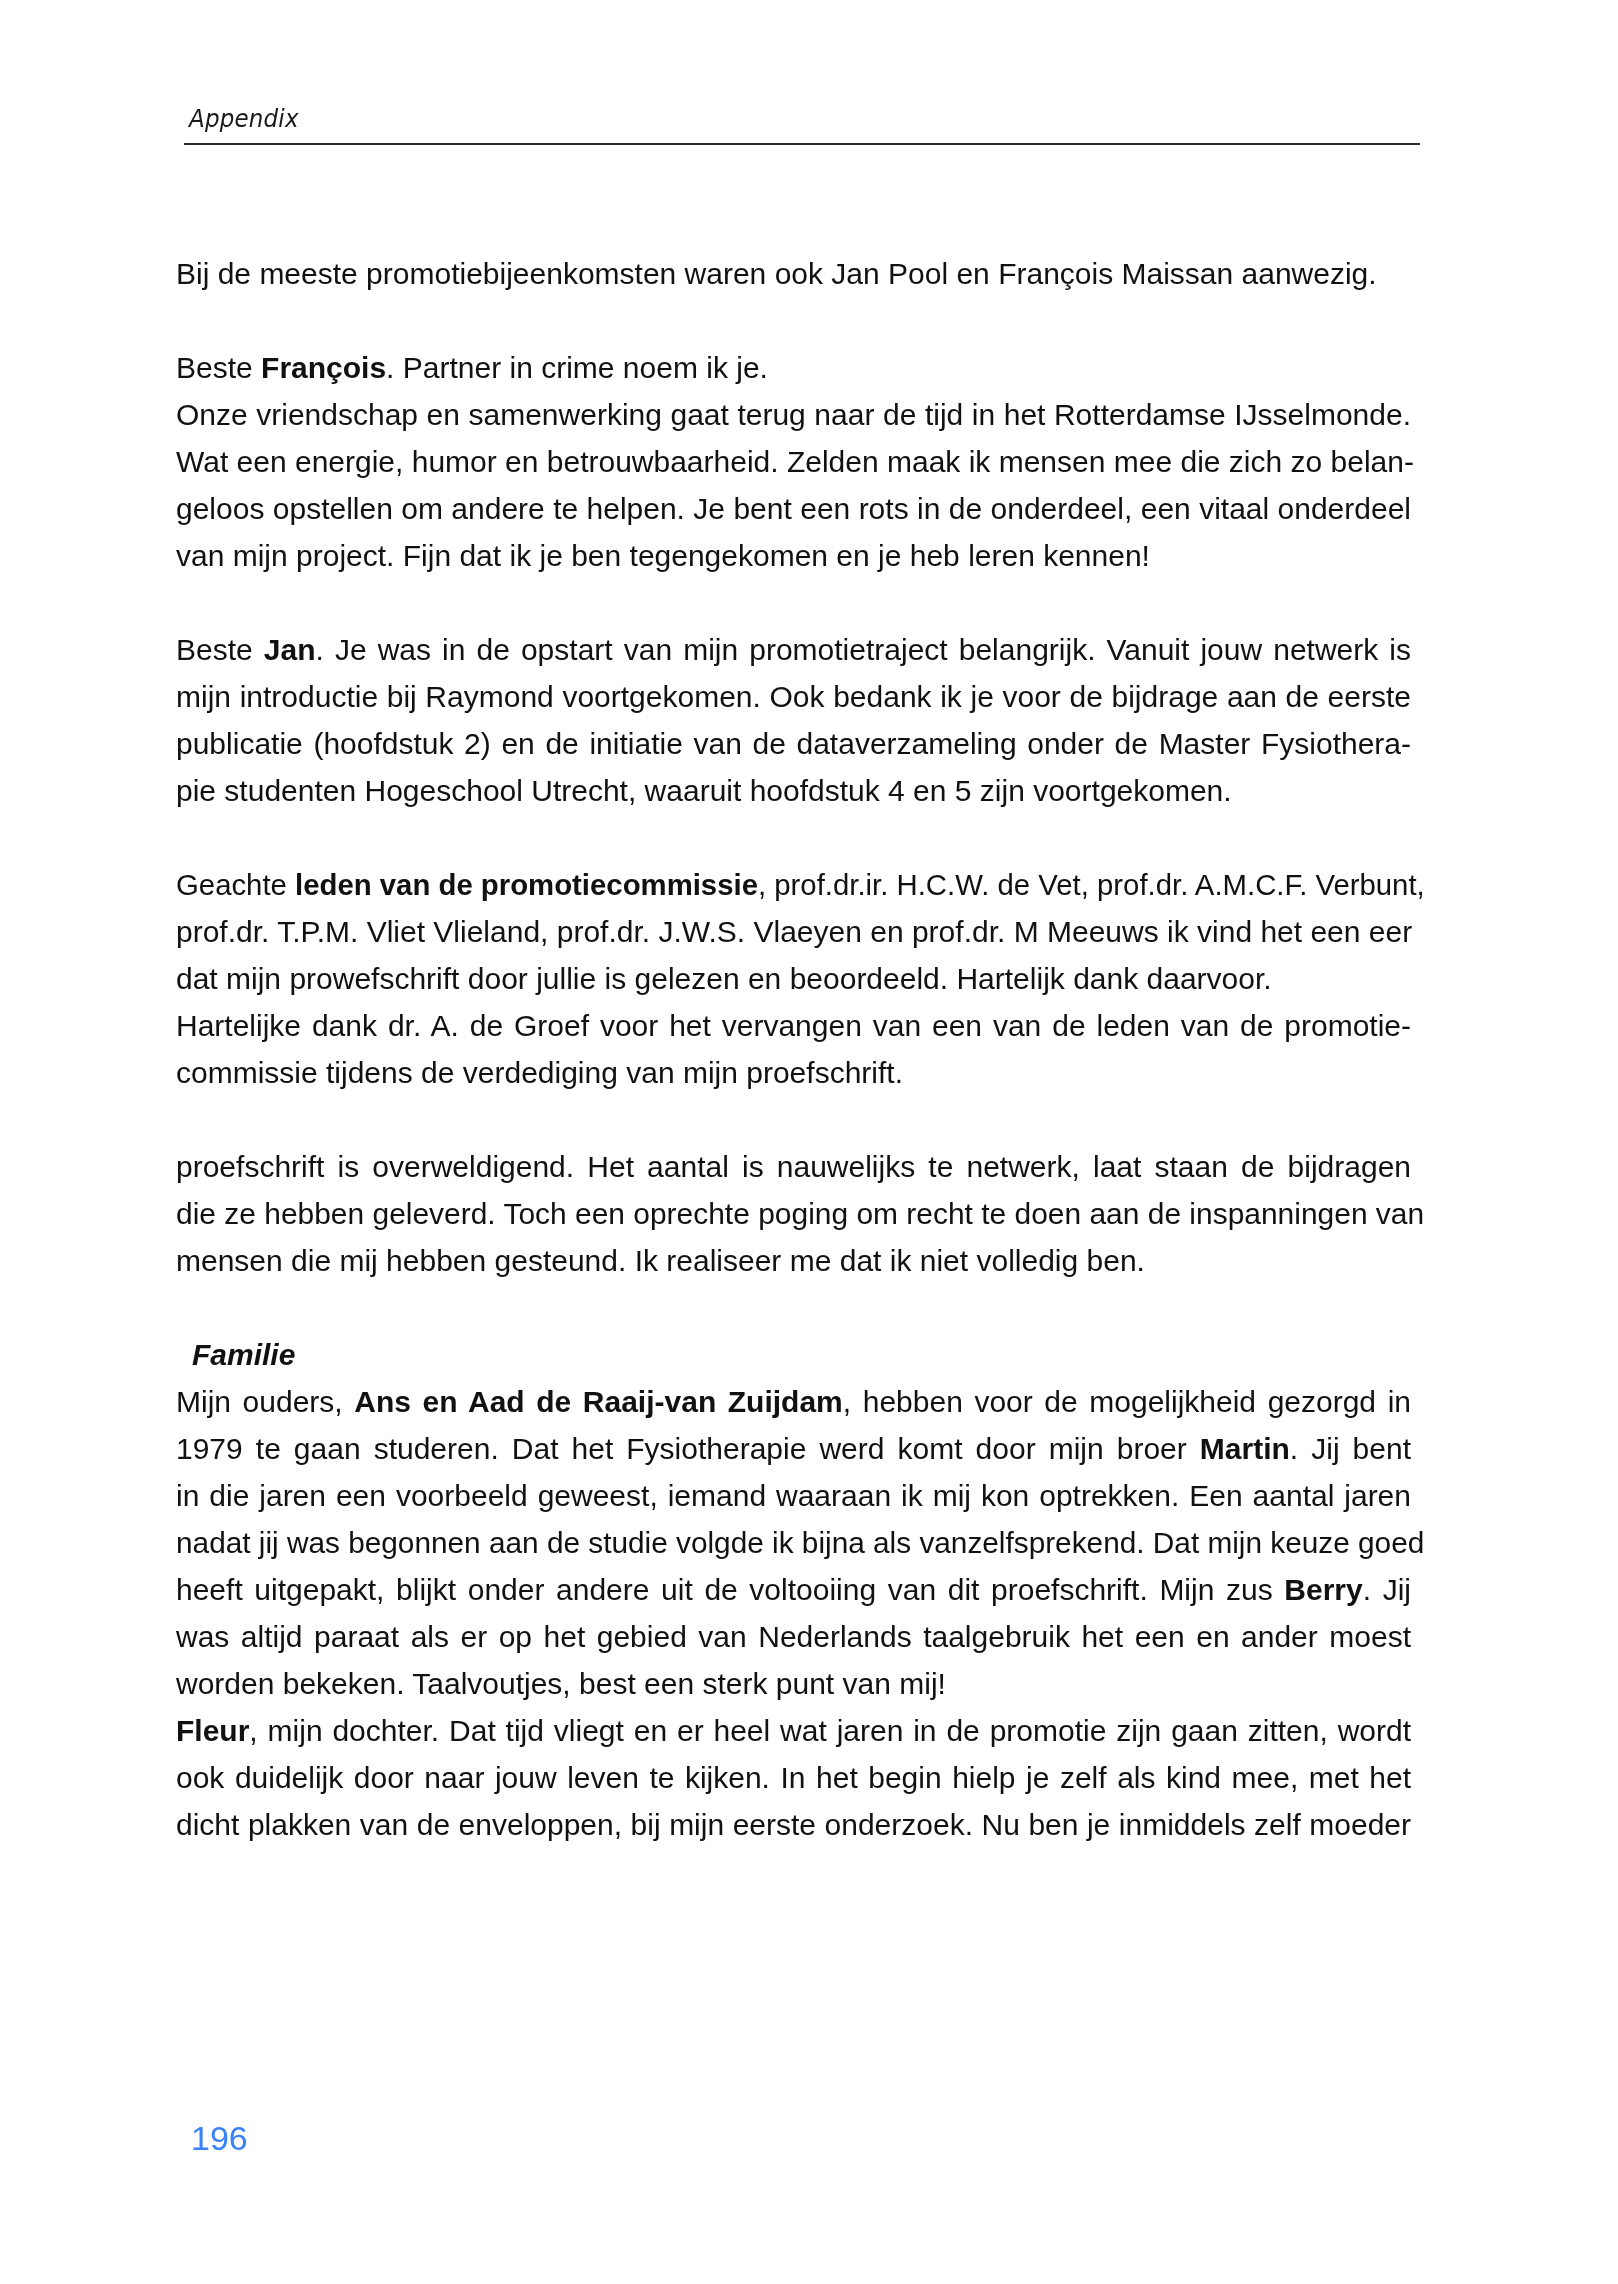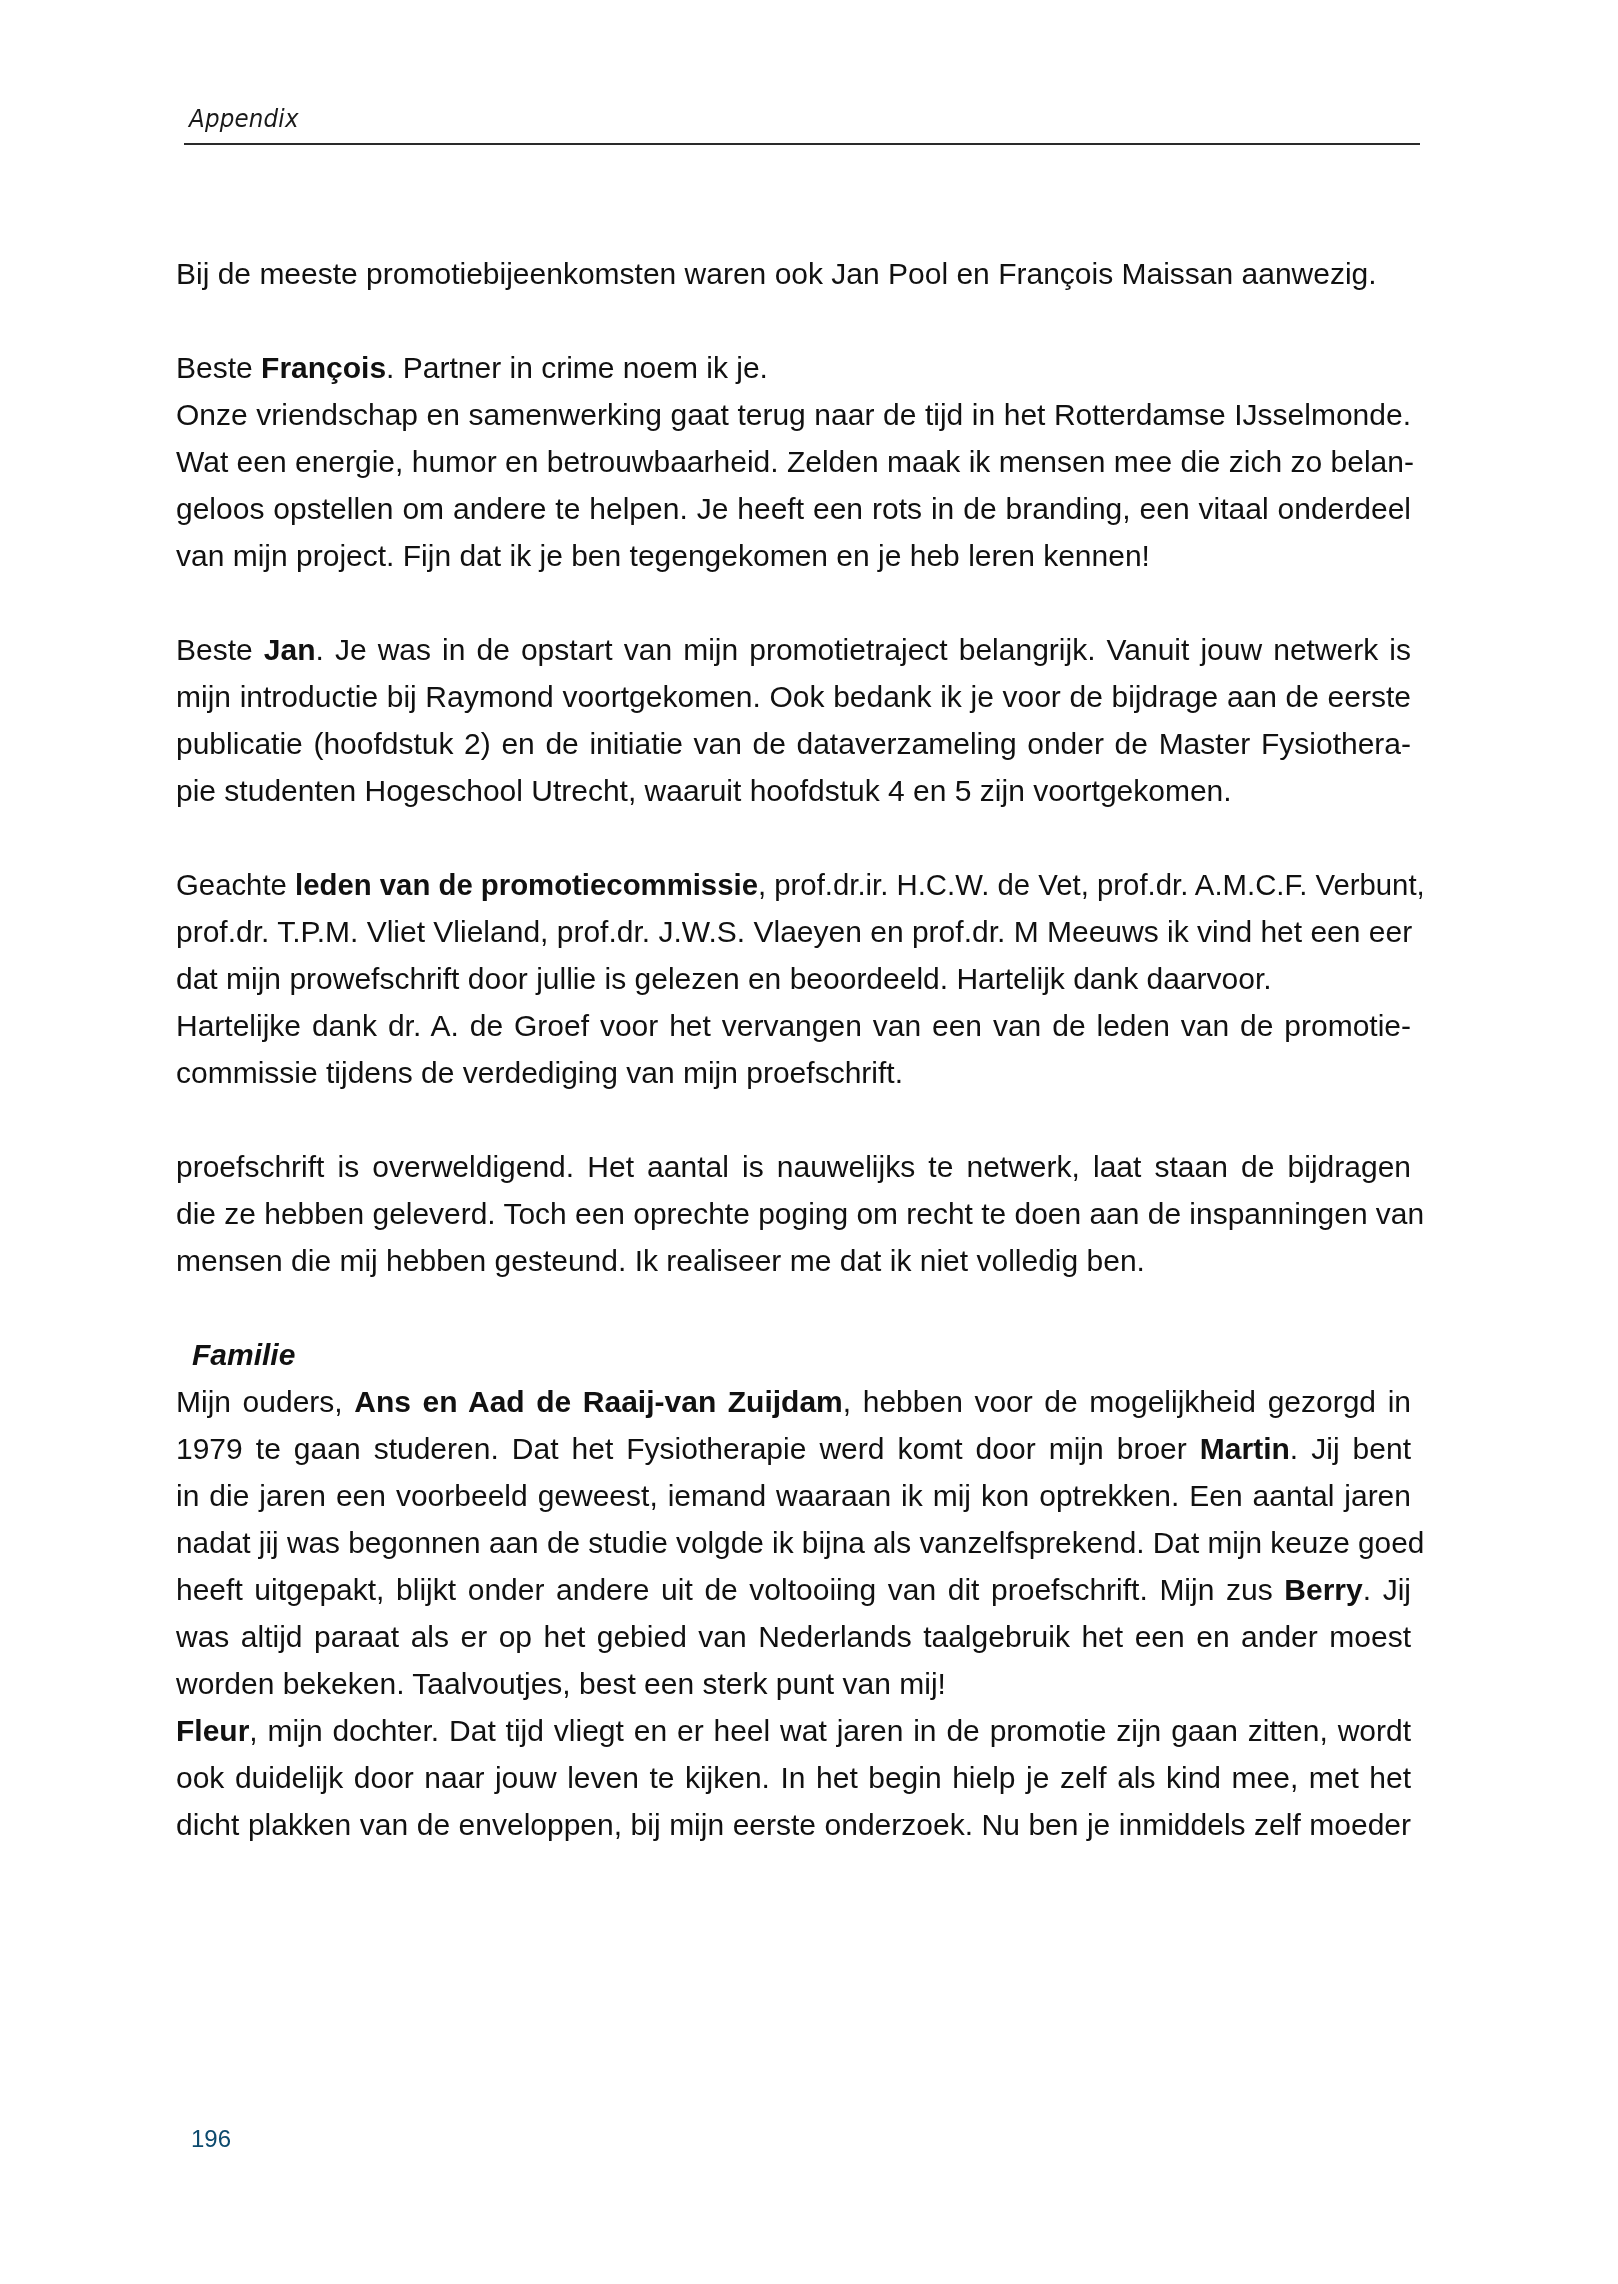--- a/index.html
+++ b/index.html
@@ -58,44 +58,44 @@
     .blank {
       display: block;
       height: 47px;
     }
     .b { font-weight: bold; }
     .i { font-style: italic; margin-left: 16px; }
     .page-number {
       position: absolute;
       left: 191px;
       top: 2120px;
-      font-size: 24px;
+      font-size: 34px;
       line-height: 37px;
-      color: #0c4a6e;
+      color: #3b82f6;
       font-family: "Liberation Sans", sans-serif;
     }
   </style>
 </head>
 <body>
 
 <div class="page-header">
   <span>Appendix</span>
 </div>
 <div class="header-rule"></div>
 
 <div class="body-text" id="body-text">
     <div class="paragraph">
       <div class="line last"><span>Bij de meeste promotiebijeenkomsten waren ook Jan Pool en François Maissan aanwezig.</span></div>
     </div>
     <div class="blank"></div>
     <div class="paragraph">
       <div class="line last"><span>Beste </span><span class="b">François</span><span>. Partner in crime noem ik je.</span></div>
       <div class="line"><span>Onze vriendschap en samenwerking gaat terug naar de tijd in het Rotterdamse IJsselmonde.</span></div>
       <div class="line"><span>Wat een energie, humor en betrouwbaarheid. Zelden maak ik mensen mee die zich zo belan-</span></div>
-      <div class="line"><span>geloos opstellen om andere te helpen. Je heeft een rots in de branding, een vitaal onderdeel</span></div>
+      <div class="line"><span>geloos opstellen om andere te helpen. Je bent een rots in de onderdeel, een vitaal onderdeel</span></div>
       <div class="line last"><span>van mijn project. Fijn dat ik je ben tegengekomen en je heb leren kennen!</span></div>
     </div>
     <div class="blank"></div>
     <div class="paragraph">
       <div class="line"><span>Beste </span><span class="b">Jan</span><span>. Je was in de opstart van mijn promotietraject belangrijk. Vanuit jouw netwerk is</span></div>
       <div class="line"><span>mijn introductie bij Raymond voortgekomen. Ook bedank ik je voor de bijdrage aan de eerste</span></div>
       <div class="line"><span>publicatie (hoofdstuk 2) en de initiatie van de dataverzameling onder de Master Fysiothera-</span></div>
       <div class="line last"><span>pie studenten Hogeschool Utrecht, waaruit hoofdstuk 4 en 5 zijn voortgekomen.</span></div>
     </div>
     <div class="blank"></div>

